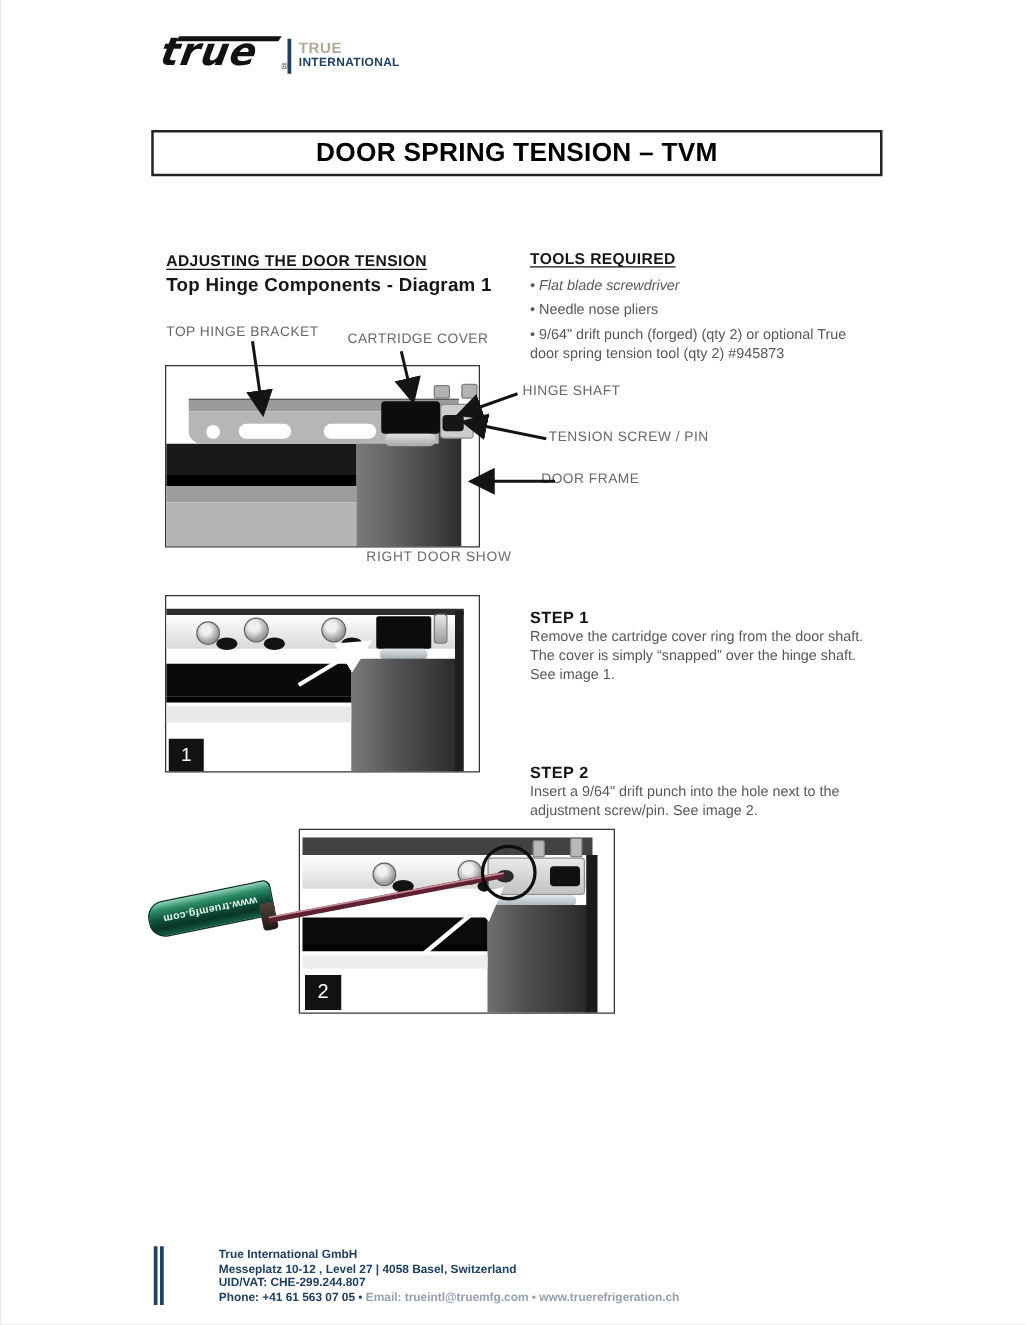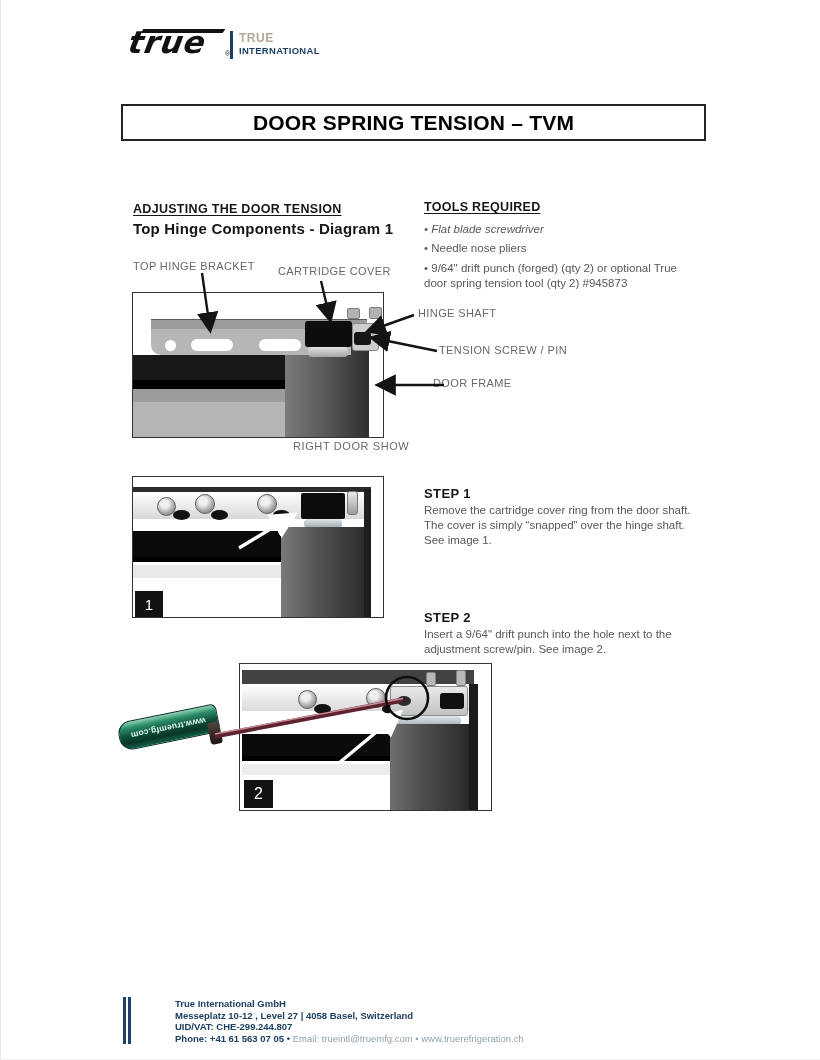--- a/index.html
+++ b/index.html
@@ -40,21 +40,21 @@
   
   .tool-handle { left:117px; top:713px; width:101px; height:29px; border-radius:13px 6px 6px 13px;
      background:linear-gradient(180deg,#8fd2b8 0%,#2d8e68 22%,#0c4c38 55%,#0a3527 78%,#11604a 100%);
      transform:rotate(-11.5deg); display:flex; align-items:center; justify-content:center; border:1px solid #062e22; }
   .tool-handle .brand { transform:rotate(180deg); color:#dff7ea; font-size:8.5px; font-weight:bold; letter-spacing:0.2px; white-space:nowrap; }
   .tool-cap { left:208px; top:722px; width:12px; height:22px; background:linear-gradient(180deg,#51443d,#1d1713); transform:rotate(-11.5deg); border-radius:3px; }
 
   
   .footer-bar { width:2.5px; height:47px; background:#1d4468; }
   .footer-line { font-size:9.5px; color:#1d3f63; font-weight:600; line-height:11.5px; white-space:nowrap; }
-  .footer-muted { color:#93a0ac; font-weight:400; }
+  .footer-muted { color:#93a0ac; font-weight:700; }
 
   svg.overlay { position:absolute; inset:0; pointer-events:none; }
 </style>
 </head>
 <body>
 
 <div id="page">
 
   <div class="abs logo-bar-top"></div>
   <div class="abs logo-script">true</div>

